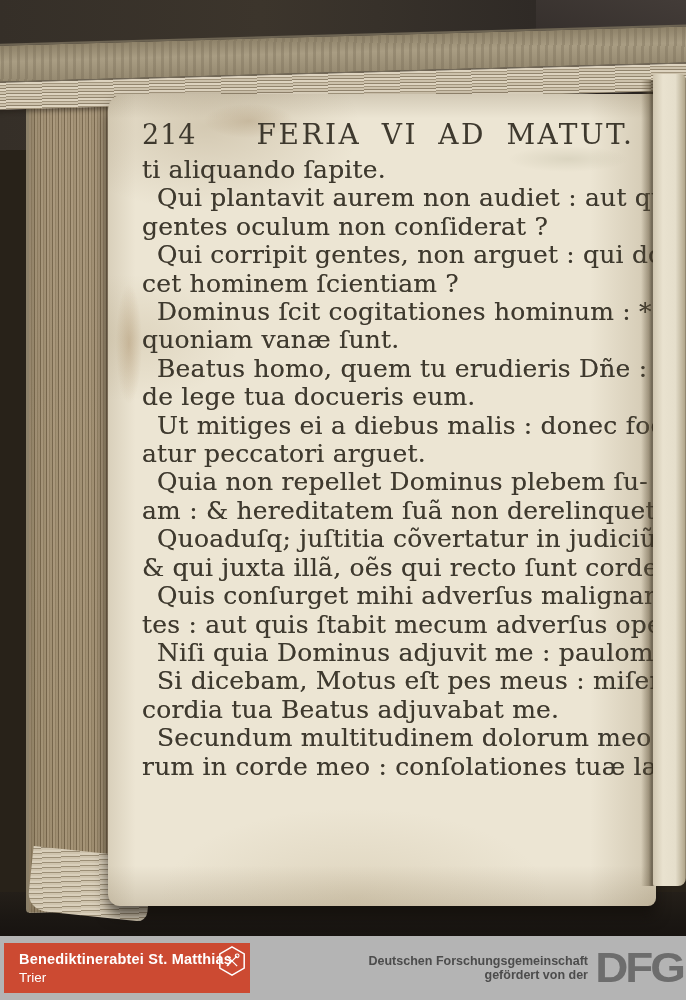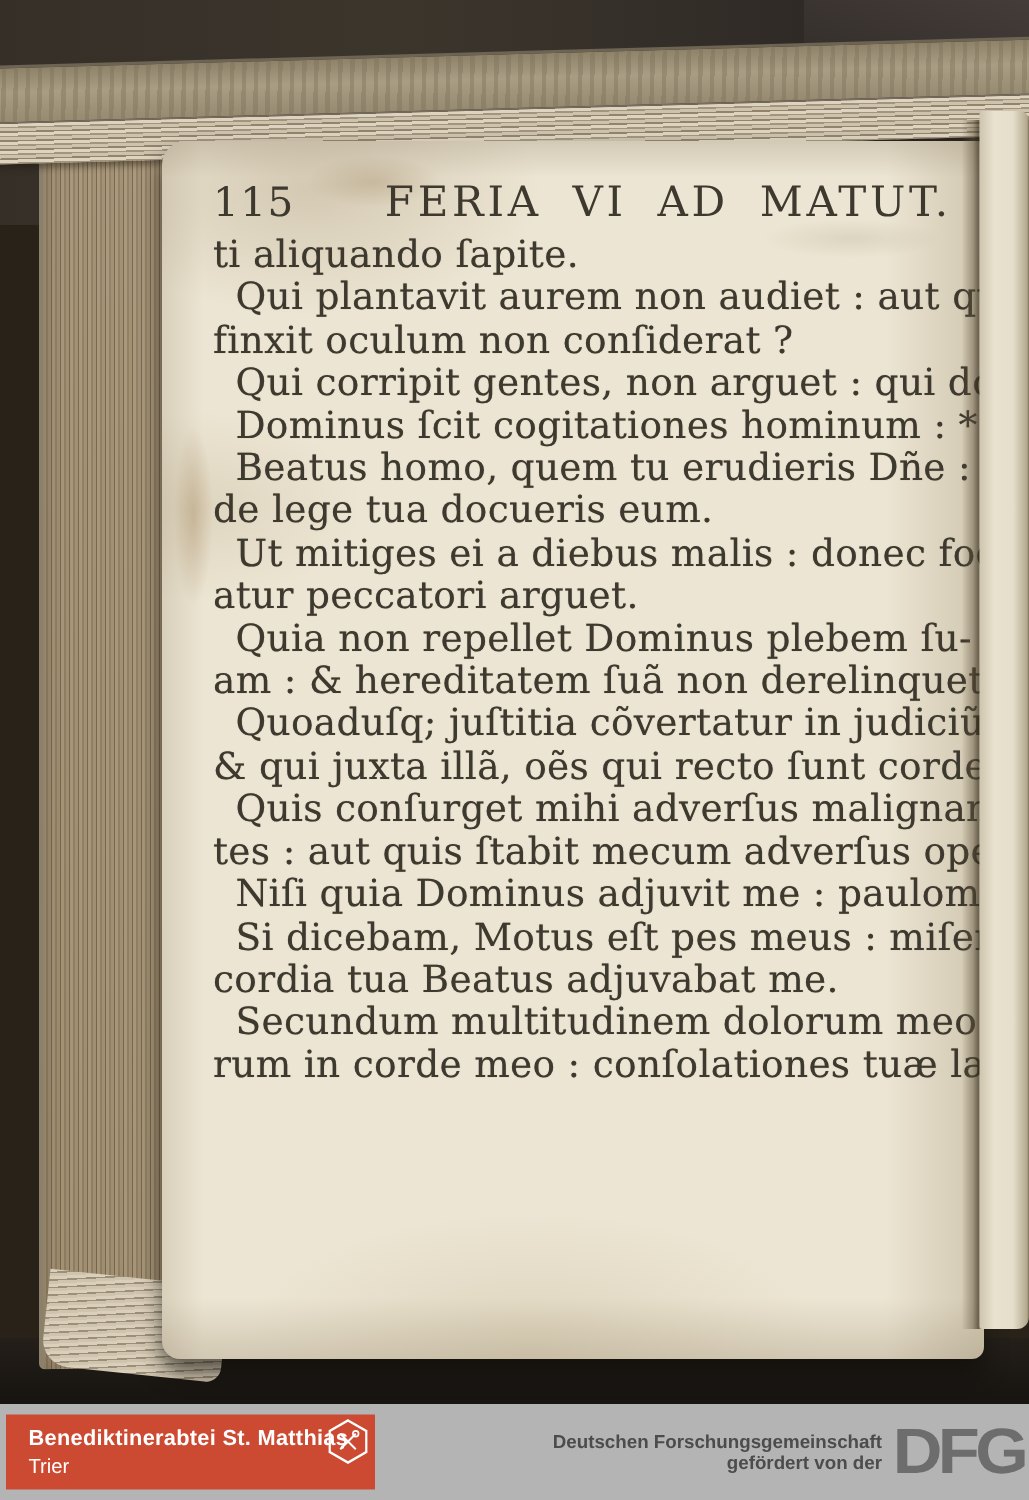--- a/index.html
+++ b/index.html
@@ -134,29 +134,31 @@
     <div class="cover-strip"></div>
     <div class="leaf-strip"></div>
   </div>
 
   <div class="page">
     <div class="stain1"></div>
     <div class="stain2"></div>
     <div class="smudge"></div>
     <div class="content">
       <div class="head-row">
-        <span class="pagenum">115</span>
+        <span class="pagenum">214</span>
         <span class="running-head">FERIA VI AD MATUT.</span>
       </div>
       <div class="body-text">
         <div class="line">ti aliquando ſapite.</div>
         <div class="line indent">Qui plantavit aurem non audiet : aut qui</div>
-        <div class="line">finxit oculum non conſiderat ?</div>
+        <div class="line">gentes oculum non conſiderat ?</div>
         <div class="line indent">Qui corripit gentes, non arguet : qui do-</div>
+        <div class="line">cet hominem ſcientiam ?</div>
         <div class="line indent">Dominus ſcit cogitationes hominum : *</div>
+        <div class="line">quoniam vanæ ſunt.</div>
         <div class="line indent">Beatus homo, quem tu erudieris Dñe : &amp;</div>
         <div class="line">de lege tua docueris eum.</div>
         <div class="line indent">Ut mitiges ei a diebus malis : donec fodi-</div>
         <div class="line">atur peccatori arguet.</div>
         <div class="line indent">Quia non repellet Dominus plebem ſu-</div>
         <div class="line">am : &amp; hereditatem ſuã non derelinquet.</div>
         <div class="line indent">Quoaduſq; juſtitia cõvertatur in judiciũ: *</div>
         <div class="line">&amp; qui juxta illã, oẽs qui recto ſunt corde.</div>
         <div class="line indent">Quis conſurget mihi adverſus malignan-</div>
         <div class="line">tes : aut quis ſtabit mecum adverſus operã</div>

